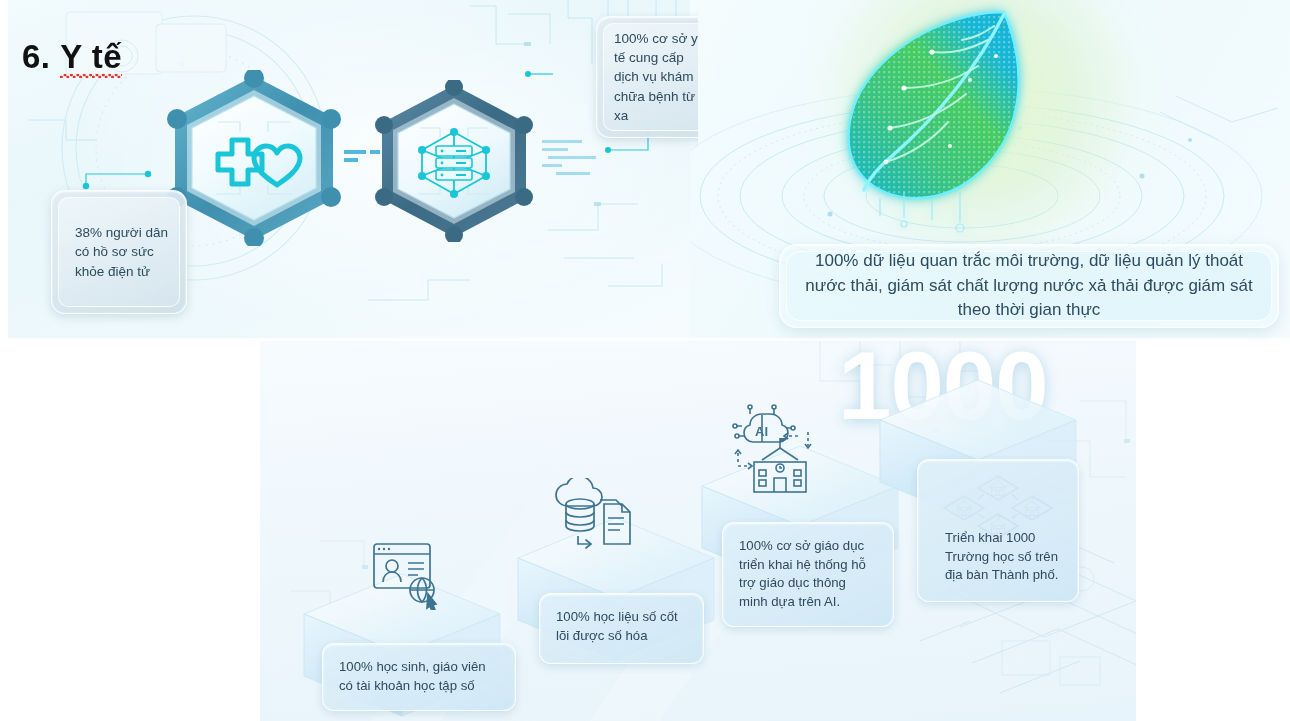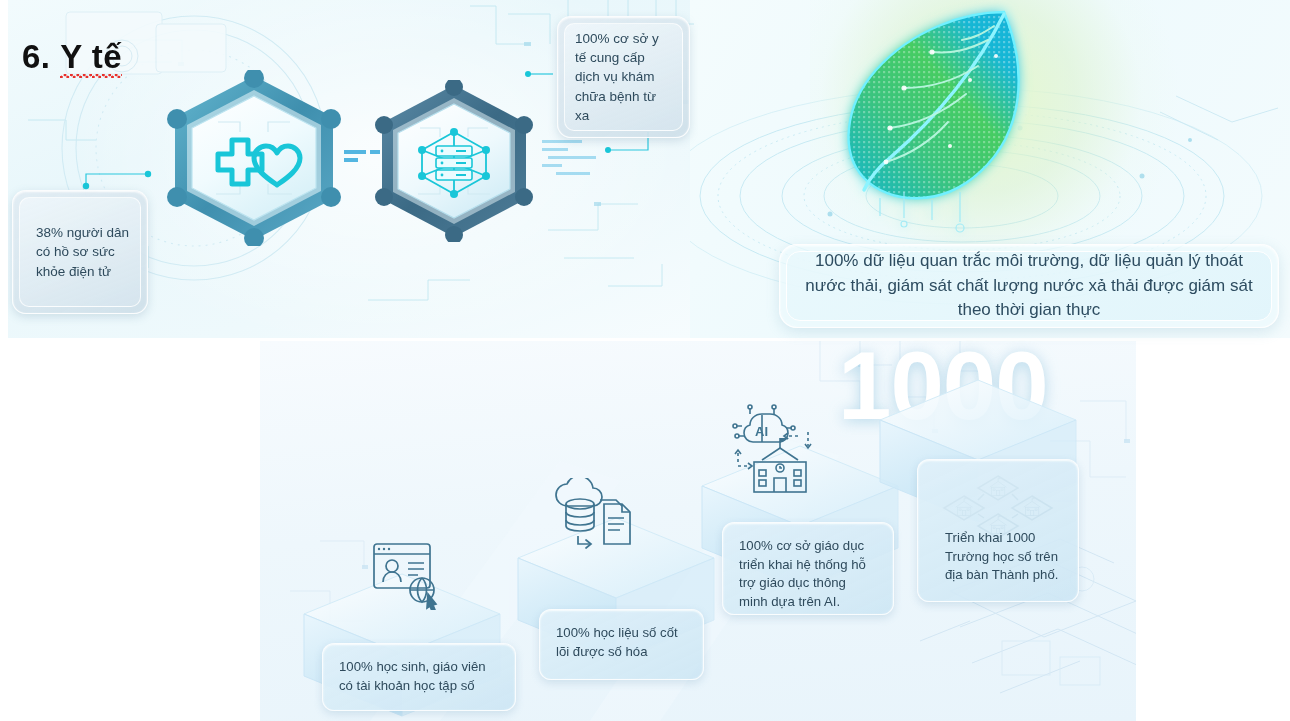--- a/index.html
+++ b/index.html
@@ -37,21 +37,21 @@
   #h-edu{left:96px;top:42px;font-size:32px;letter-spacing:.5px;}
 
   
   .card{position:absolute;box-sizing:border-box;border-radius:14px;z-index:35;
         color:#2e4a5c;line-height:1.42;}
   .card .inner{position:absolute;inset:6px;border-radius:10px;box-sizing:border-box;
         display:flex;align-items:center;justify-content:center;padding:8px 10px;}
 
   .card.hc{background:linear-gradient(150deg,rgba(225,236,243,.96),rgba(206,223,233,.92));
            border:1px solid rgba(255,255,255,.9);
-           box-shadow:0 3px 10px rgba(90,130,160,.22), inset 0 1px 2px rgba(255,255,255,.95);}
+           box-shadow:0 3px 10px rgba(90,130,160,.22), inset 0 1px 2px rgba(255,255,255,.95);margin-left:39px;}
   .card.hc .inner{background:linear-gradient(160deg,rgba(238,246,250,.95),rgba(214,229,238,.85));
            border:1px solid rgba(255,255,255,.75);}
 
   .card.ec{background:rgba(236,249,252,.72);
            border:1.5px solid rgba(255,255,255,.95);border-radius:18px;
            box-shadow:0 4px 14px rgba(100,160,185,.2), inset 0 1px 3px rgba(255,255,255,.9);}
   .card.ec .inner{background:linear-gradient(150deg,rgba(232,248,252,.75),rgba(218,242,250,.6));
            border:1.5px solid #ffffff;border-radius:14px;}
 
   .card.sc{background:linear-gradient(155deg,rgba(223,240,249,.95),rgba(205,230,244,.9));
@@ -67,23 +67,23 @@
   #card-h2{left:549px;top:16px;width:133px;height:122px;}
   #card-h2 .txt{font-size:13.5px;text-align:left;}
 
   
   #card-e1{left:779px;top:244px;width:500px;height:84px;}
   #card-e1 .txt{font-size:17px;text-align:center;line-height:1.45;color:#2d4c60;}
 
   
   #card-s1{left:322px;top:643px;width:194px;height:68px;}
   #card-s1 .txt{font-size:13.2px;}
-  #card-s2{left:539px;top:593px;width:165px;height:71px;margin-top:16px;}
+  #card-s2{left:539px;top:593px;width:165px;height:71px;}
   #card-s2 .txt{font-size:13.2px;}
-  #card-s3{left:722px;top:522px;width:172px;height:93px;}
+  #card-s3{left:722px;top:522px;width:172px;height:105px;}
   #card-s3 .txt{font-size:13.2px;}
   #card-s4{left:917px;top:459px;width:162px;height:143px;}
   #card-s4 .inner{flex-direction:column;justify-content:flex-end;padding-bottom:10px;}
   #card-s4 .txt{font-size:13.2px;align-self:flex-start;margin-left:11px;}
 
   .txt{white-space:pre-line;}
 
   
   .hexwrap{position:absolute;z-index:20;}
 

